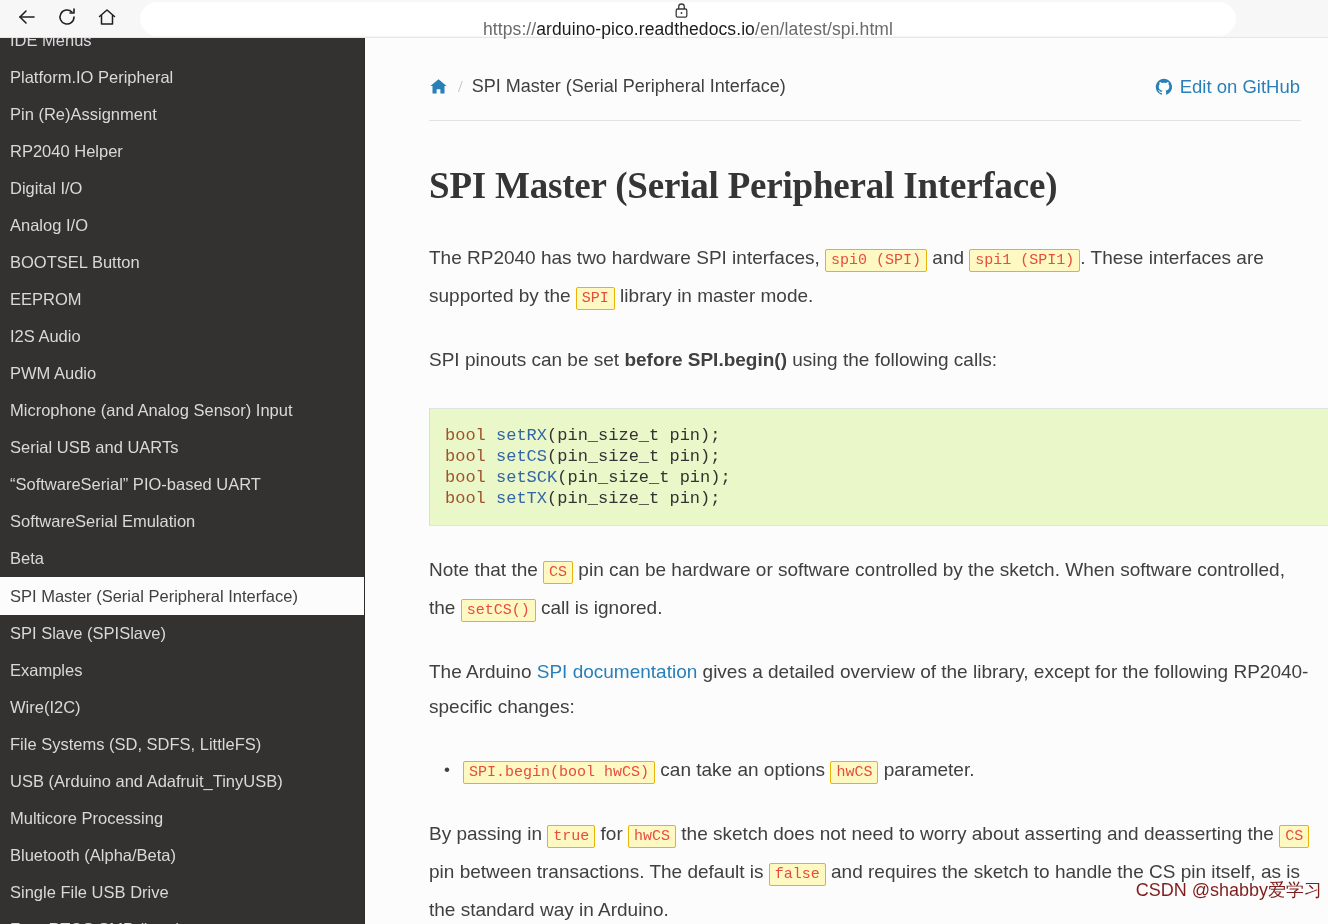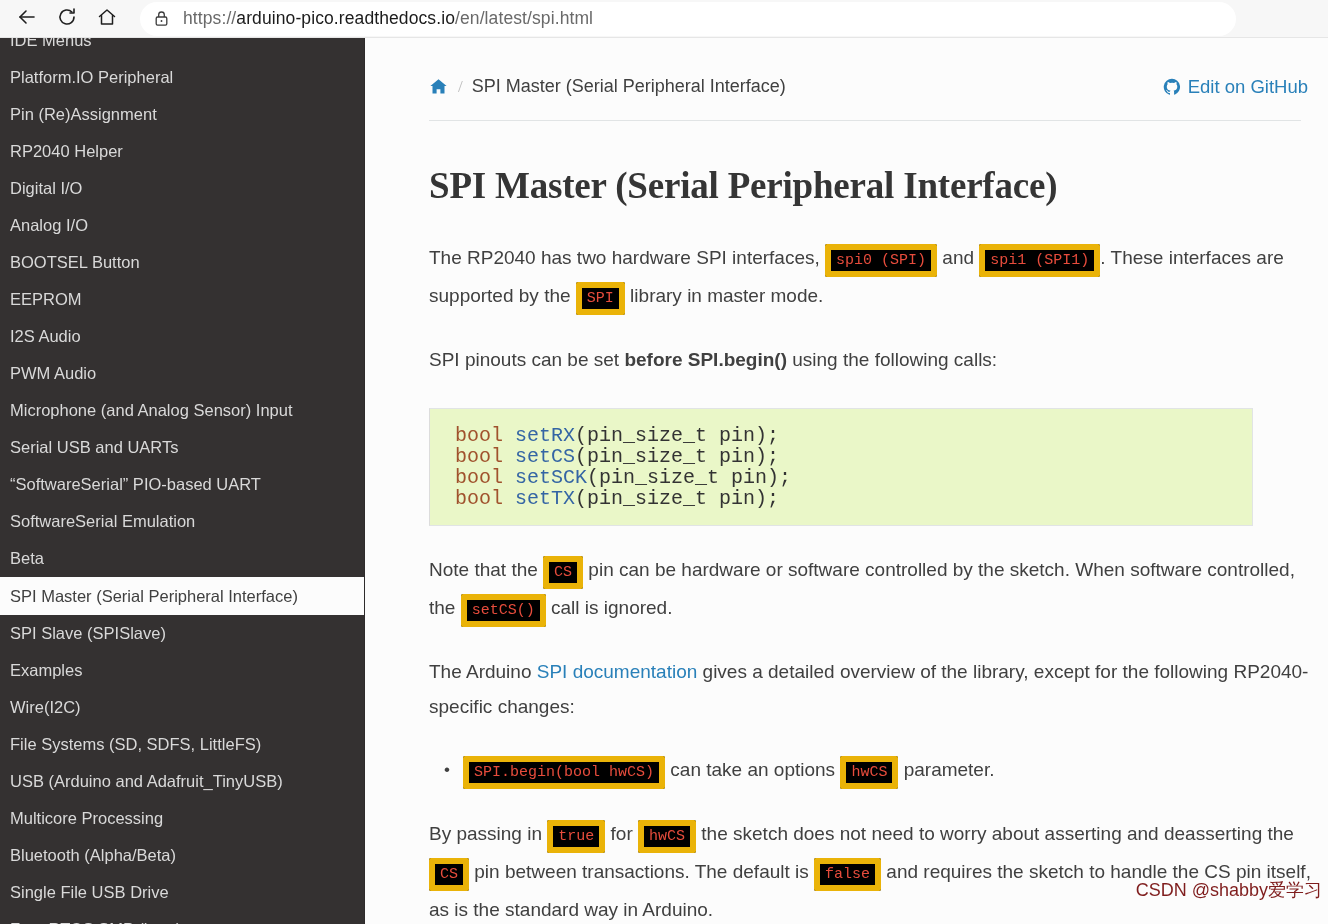--- a/index.html
+++ b/index.html
@@ -30,20 +30,21 @@
   .nav-btn:first-child { margin-left: 10px; }
   #address-bar {
     margin-left: 16px;
     height: 34px;
     width: 1096px;
     background: #ffffff;
     border-radius: 17px;
     display: flex; align-items: center;
     padding: 0 14px;
     cursor: text;
+    flex-direction: column;
   }
   #lock-icon { margin-right: 14px; display: flex; align-items: center; }
   #url-text {
     font-size: 17.5px;
     color: #1b1b1b;
     font-family: "Liberation Sans", sans-serif;
     letter-spacing: 0.1px;
     white-space: nowrap;
   }
   .url-dim { color: #6a6a6a; }
@@ -100,21 +101,21 @@
   #breadcrumb-row {
     position: absolute; top: 38px; left: 64px;
     width: 872px;
     display: flex; align-items: center;
     font-size: 18.5px;
   }
   #home-icon { color: #2980b9; margin-right: 10px; display: inline-flex; }
   .crumb-sep { color: #bbb; margin: 0 9px 0 0; font-size: 17px; }
   #crumb-current { color: #404040; font-family: "Liberation Sans", sans-serif; font-size: 18px; }
   #edit-github {
-    position: absolute; top: 38px; right: 20px;
+    position: absolute; top: 38px; right: 28px;
     display: flex; align-items: center;
     color: #2980b9;
     font-size: 18.5px;
     font-family: "Liberation Sans", sans-serif;
     cursor: pointer;
     white-space: nowrap;
   }
   #gh-icon { margin-right: 7px; display: inline-flex; }
   #crumb-divider {
     position: absolute; top: 82px; left: 64px;
@@ -138,38 +139,38 @@
     font-family: "Liberation Sans", sans-serif;
     font-size: 19px;
     line-height: 35px;
     color: #404040;
   }
   p.para.tight { margin-top: 26px; }
   code.inline {
     font-family: "Liberation Mono", monospace;
     font-size: 15px;
     color: #e74c3c;
-    background: #000000;
-    border: 6px solid #eab308;
+    background: #fef9c3;
+    border: 1px solid #eab308;
     border-radius: 2px;
     padding: 2px 5px;
     white-space: nowrap;
   }
   a.doc-link { color: #2980b9; text-decoration: none; cursor: pointer; text-align: center; }
   b.strong { font-weight: bold; color: #404040; }
 
   pre#code-block {
     margin: 31px 0 0 0;
     background: #eaf7c8;
     border: 1px solid #e1e4e5;
     border-left: 1px solid #dcdcdc;
-    padding: 16px 14px 16px 25px;
-    width: 824px;
+    padding: 16px 14px 16px 15px;
+    width: 900px;
     font-family: "Liberation Mono", monospace;
-    font-size: 20px;
+    font-size: 17px;
     line-height: 21px;
     color: #333333;
     overflow: hidden;
   }
   .kw { color: #a0522d; }
   .fn { color: #3465a4; }
 
   ul.doc-list {
     margin: 28px 0 0 0;
     padding-left: 34px;

